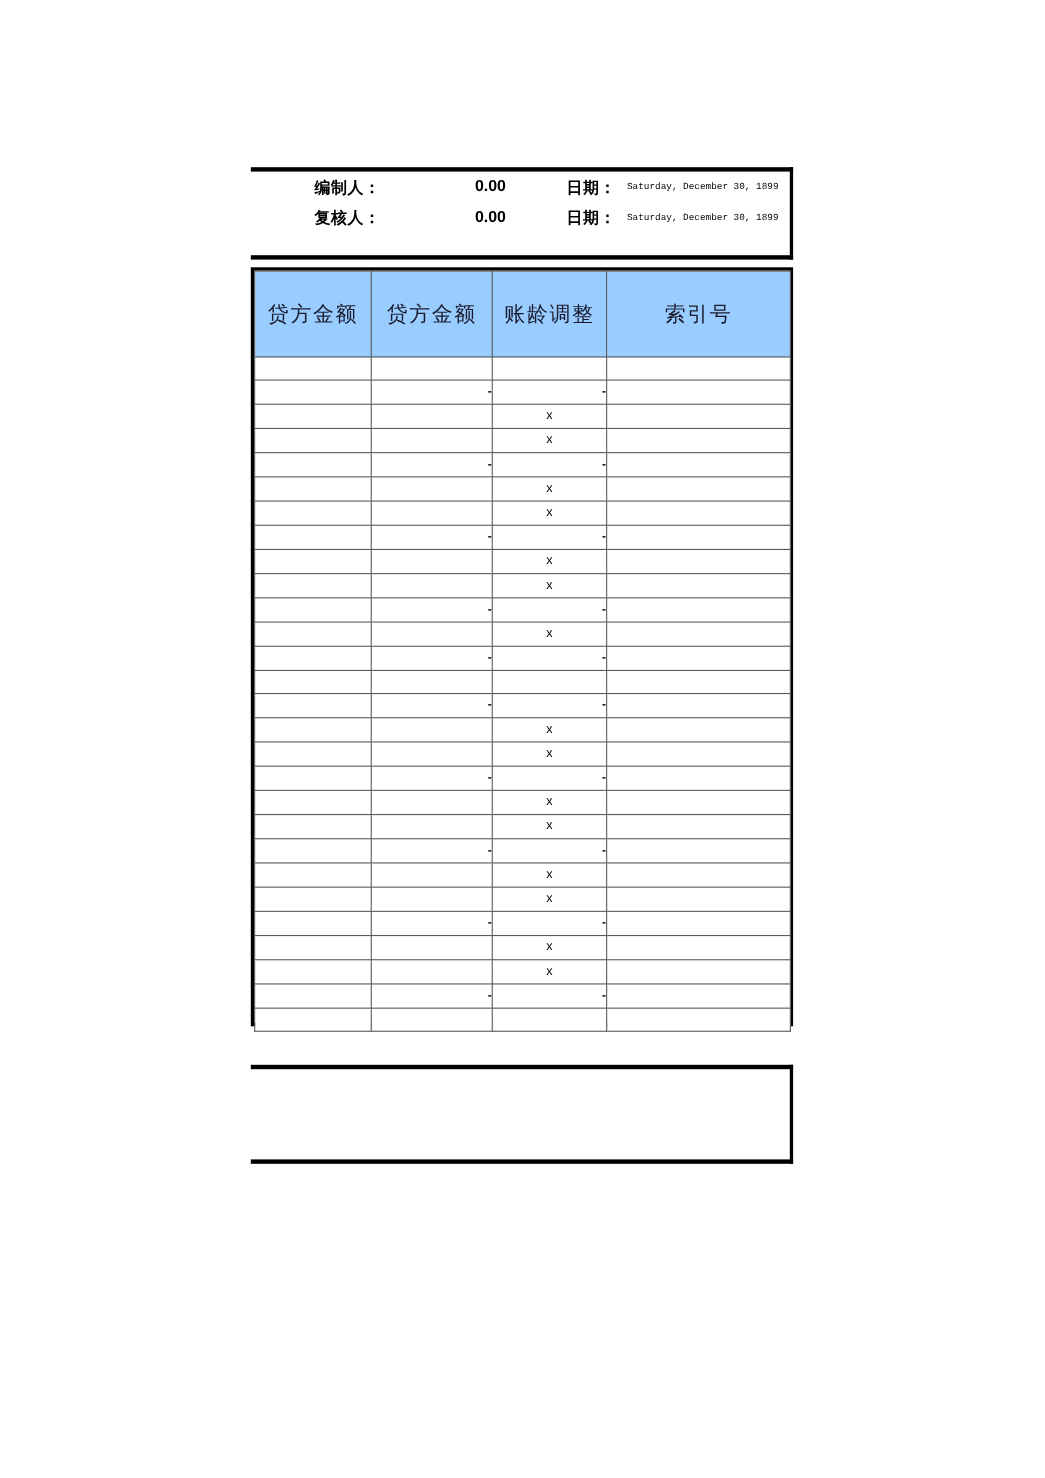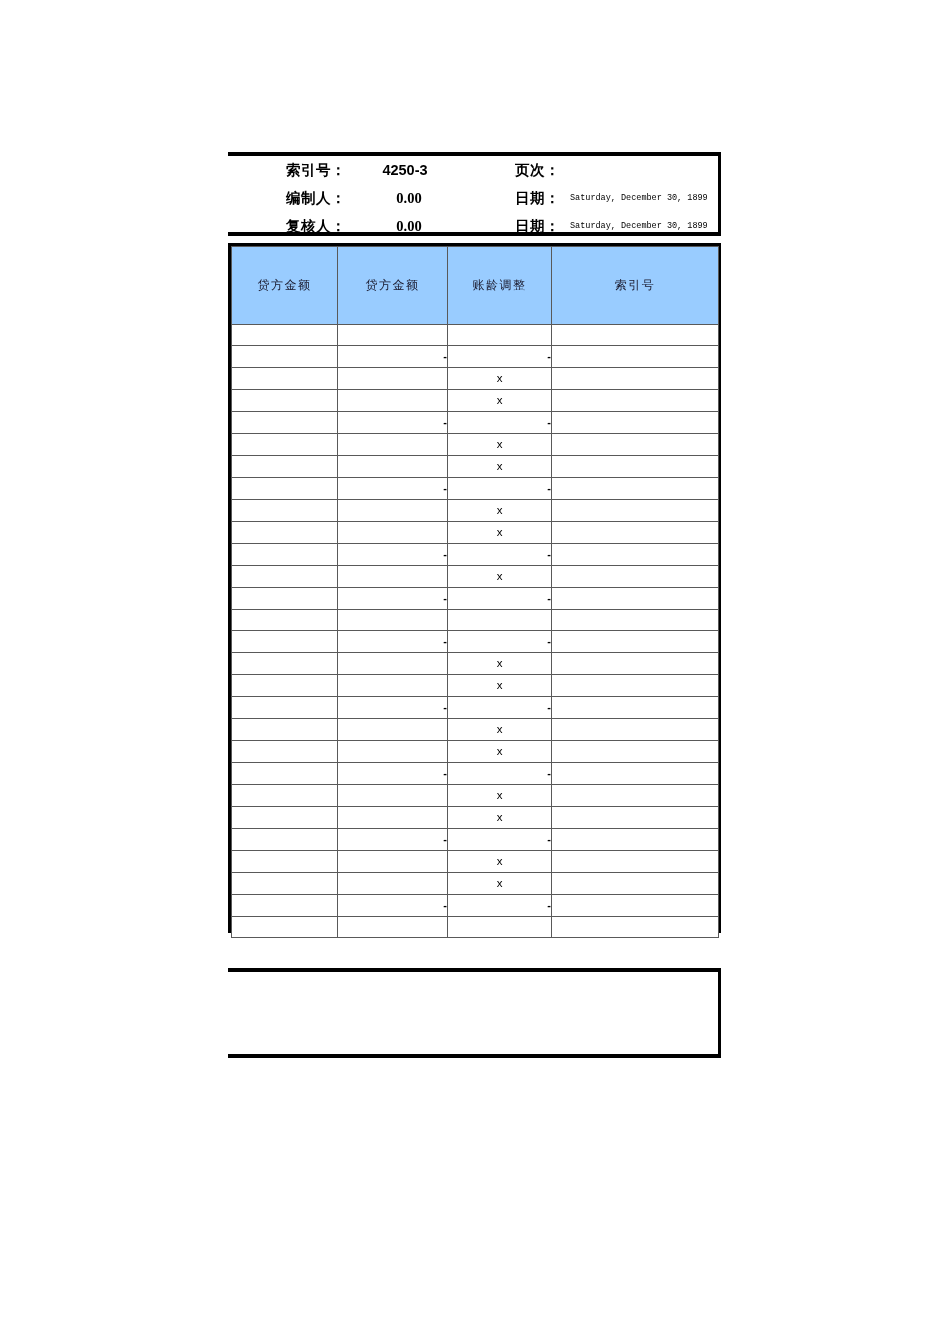--- a/index.html
+++ b/index.html
@@ -20,21 +20,21 @@
   .meta-label{
     width:118px;text-align:right;padding-right:4px;
     font-weight:bold;font-size:14.5px;color:#000;letter-spacing:0.5px;
     font-family:"DejaVu Sans",sans-serif;
   }
   .meta-label.second{width:100px;}
   .meta-val{
     width:110px;text-align:center;font-weight:bold;font-size:14.5px;color:#000;
     font-family:"Liberation Sans",sans-serif;
   }
-  .meta-val.left{text-align:center;padding-left:8px;width:102px;font-family:Liberation Serif, serif;}
+  .meta-val.left{text-align:right;padding-left:8px;width:102px;}
   .meta-date{
     flex:1;font-size:8.5px;color:#000;padding-left:6px;
     font-family:Liberation Mono, monospace;white-space:nowrap;
   }
 
   
   .grid-wrap{
     position:absolute;left:228px;top:243px;width:493px;height:690px;
     border:3px solid #000;box-sizing:border-box;background:#fff;
   }
@@ -46,21 +46,21 @@
     padding:0;
     box-sizing:border-box;
     background:#ffffff;
   }
   col.c1{width:106px;} col.c2{width:110px;} col.c3{width:104px;} col.c4{width:167px;}
 
   tr.head-row td{
     background:#99ccff;
     height:78px;
     text-align:center;vertical-align:middle;
-    font-size:12px;color:#1a1a2e;
+    font-size:19px;color:#1a1a2e;
     font-family:"DejaVu Sans",sans-serif;
     letter-spacing:1.5px;
     border:1px solid #595959;
   }
   tr.data-row td{height:21px;}
   td.blue{background:#99ccff;}
   td.yellow{background:#ffff00;}
   td.dash{
     text-align:right;padding-right:9px;
     font-size:11px;font-weight:bold;color:#000;line-height:21px;
@@ -80,26 +80,20 @@
   }
   .note-inner{width:100%;height:100%;}
 </style>
 </head>
 <body>
 
 <div class="page">
 
   <div class="meta-box">
 
-    <div class="meta-row">
-      <span class="meta-label">索引号：</span>
-      <span class="meta-val">4250-3</span>
-      <span class="meta-label second">页次：</span>
-      <span class="meta-date"></span>
-    </div>
 
     <div class="meta-row">
       <span class="meta-label">编制人：</span>
       <span class="meta-val left">0.00</span>
       <span class="meta-label second">日期：</span>
       <span class="meta-date">Saturday, December 30, 1899</span>
     </div>
 
     <div class="meta-row">
       <span class="meta-label">复核人：</span>

